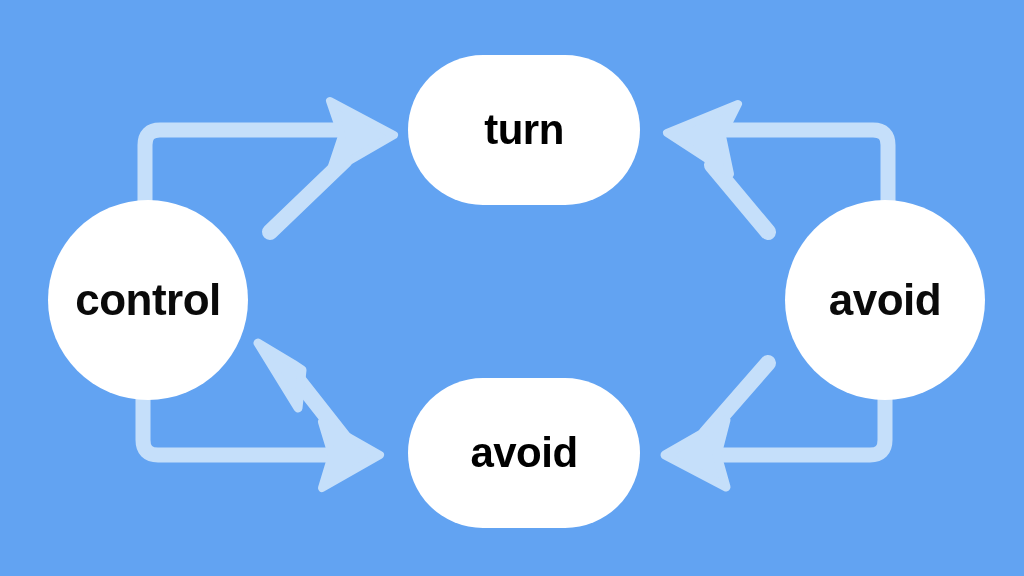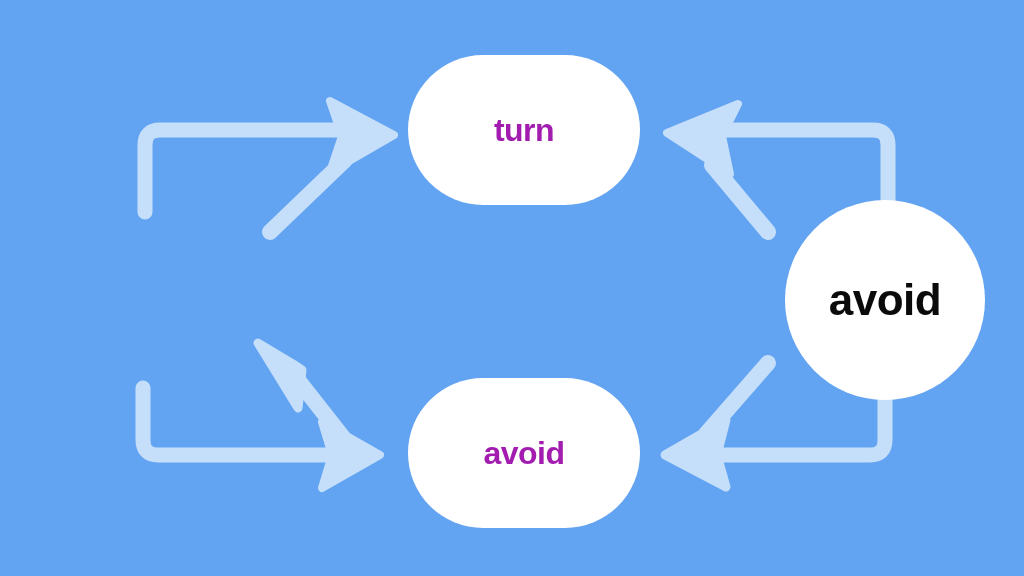--- a/index.html
+++ b/index.html
@@ -46,22 +46,22 @@
     letter-spacing: -0.5px;
     line-height: 1;
     white-space: nowrap;
     user-select: none;
   }
   .label-dark {
     color: #0a0a0a;
     font-size: 44px;
   }
   .label-blue {
-    color: #a21caf;
-    font-size: 32px;
+    color: #000000;
+    font-size: 42px;
   }
   
   #node-control { left: 48px;  top: 200px; width: 200px; height: 200px; }
   #node-avoid-right { left: 785px; top: 200px; width: 200px; height: 200px; }
   #node-turn  { left: 408px; top: 55px;  width: 232px; height: 150px; }
   #node-avoid-bottom { left: 408px; top: 378px; width: 232px; height: 150px; }
 </style>
 </head>
 <body>
 
@@ -89,20 +89,23 @@
     </g>
 
     <g>
       <path d="M 885 388 L 885 440 Q 885 455 870 455 L 710 455" fill="none" stroke="#c5dffa" stroke-width="15" stroke-linecap="round" stroke-linejoin="round"></path>
       <path d="M 768 363 L 706 434" fill="none" stroke="#c5dffa" stroke-width="16" stroke-linecap="round"></path>
       <path d="M 726 420 L 665 455 L 726 487 L 717 455 Z" fill="#c5dffa" stroke="#c5dffa" stroke-width="9" stroke-linejoin="round"></path>
     </g>
 
   </svg>
 
+  <div id="node-control" class="node node-circle">
+    <span class="node-label label-dark">control</span>
+  </div>
 
   <div id="node-turn" class="node node-pill">
     <span class="node-label label-blue">turn</span>
   </div>
 
   <div id="node-avoid-right" class="node node-circle">
     <span class="node-label label-dark">avoid</span>
   </div>
 
   <div id="node-avoid-bottom" class="node node-pill">

